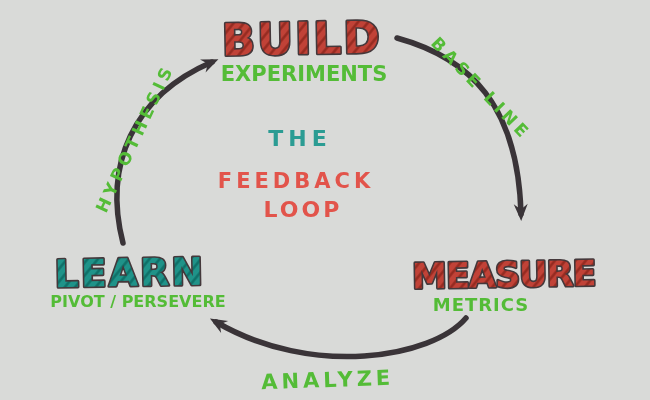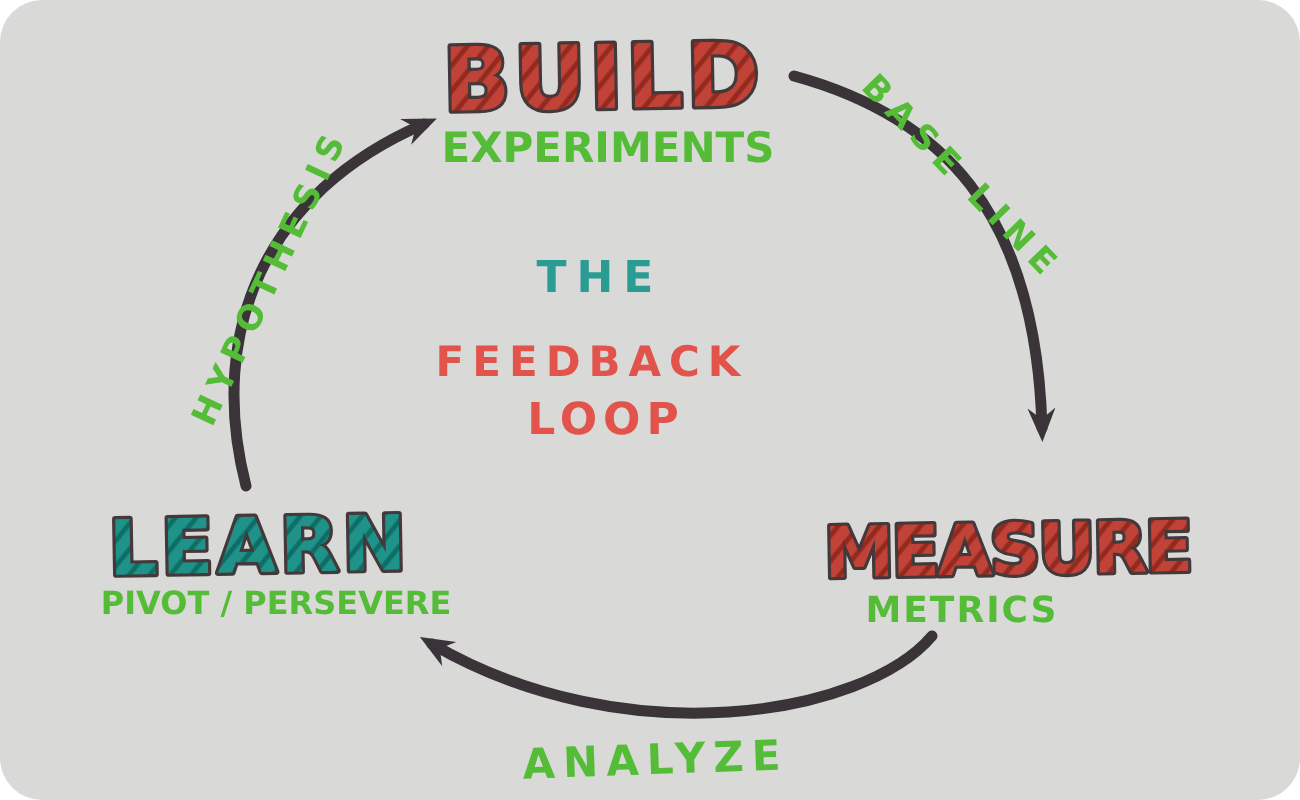--- a/index.html
+++ b/index.html
@@ -2,21 +2,20 @@
 <html><head>
 <meta charset="utf-8">
 <style>
   html,body{margin:0;padding:0;}
   .stage{
     position:relative;
     width:650px;height:400px;
     background:#d9dad8;
     overflow:hidden;
     font-family:"DejaVu Sans", sans-serif;
-    border-radius:21px;
   }
   svg{display:block;}
   text{font-family:"DejaVu Sans", sans-serif;}
   .bubble{
     font-weight:bold;
     stroke:#44383b;
     stroke-width:3.2px;
     paint-order:stroke;
     stroke-linejoin:round;
   }

